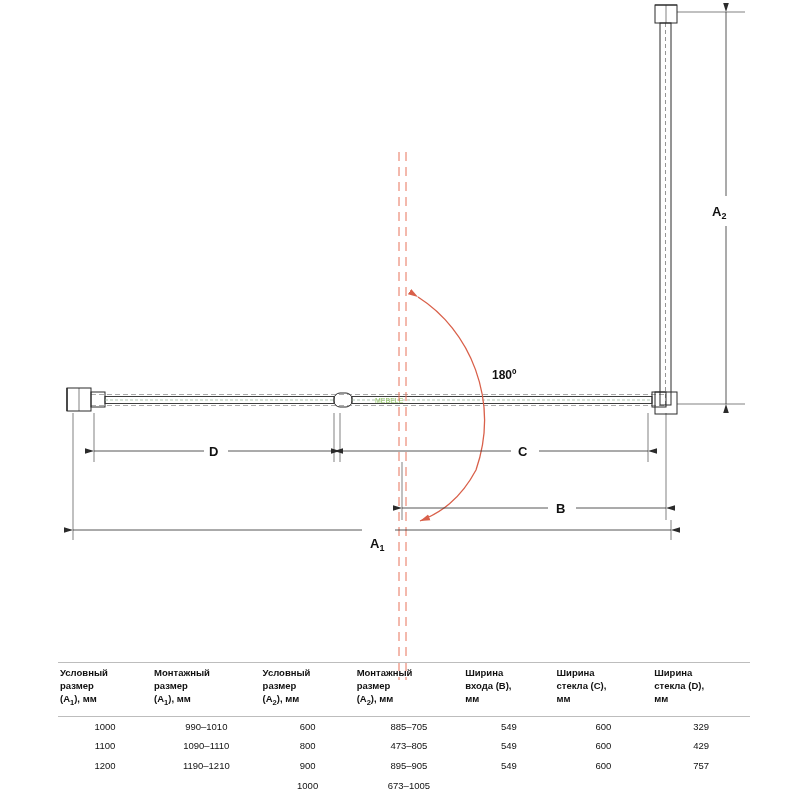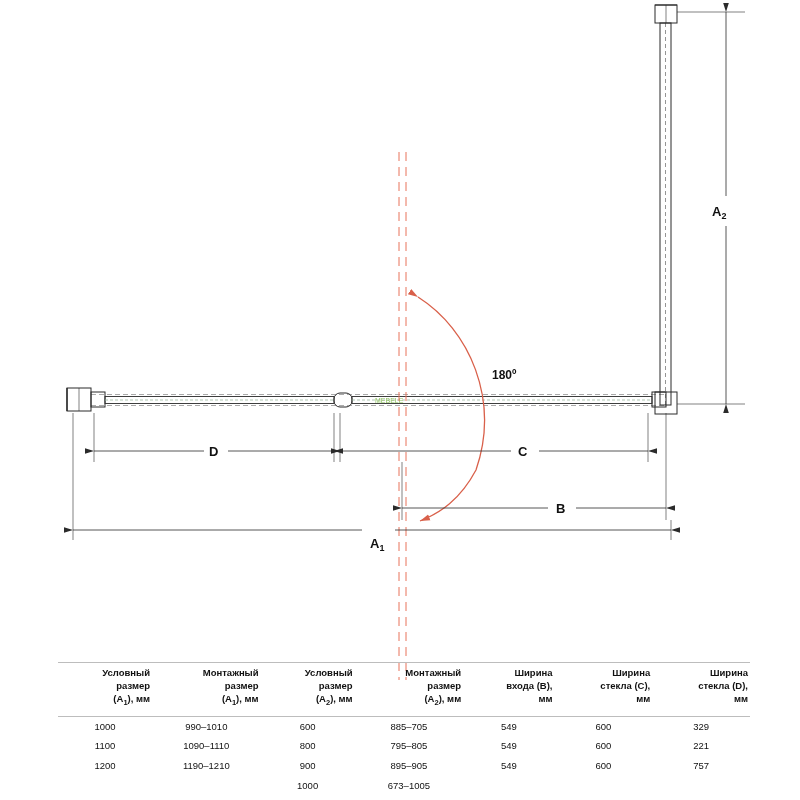--- a/index.html
+++ b/index.html
@@ -55,21 +55,21 @@
     left: 58px;
     top: 662px;
     width: 692px;
     border-collapse: collapse;
     font-family: "Liberation Sans", sans-serif;
     font-size: 9.5px;
     color: #111111;
   }
   table.spec th {
     font-weight: bold;
-    text-align: right;
+    text-align: left;
     vertical-align: top;
     padding: 4px 2px 8px 2px;
     line-height: 1.35;
     border-top: 1px solid #bdbdbd;
     border-bottom: 1px solid #bdbdbd;
     white-space: pre-line;
     margin-top: 13px;
   }
   table.spec td {
     text-align: center;
@@ -218,24 +218,24 @@
         <td>600</td>
         <td>885–705</td>
         <td>549</td>
         <td>600</td>
         <td>329</td>
       </tr>
       <tr>
         <td>1100</td>
         <td>1090–1110</td>
         <td>800</td>
-        <td>795–805</td>
+        <td>473–805</td>
         <td>549</td>
         <td>600</td>
-        <td>221</td>
+        <td>429</td>
       </tr>
       <tr>
         <td>1200</td>
         <td>1190–1210</td>
         <td>900</td>
         <td>895–905</td>
         <td>549</td>
         <td>600</td>
         <td>757</td>
       </tr>

